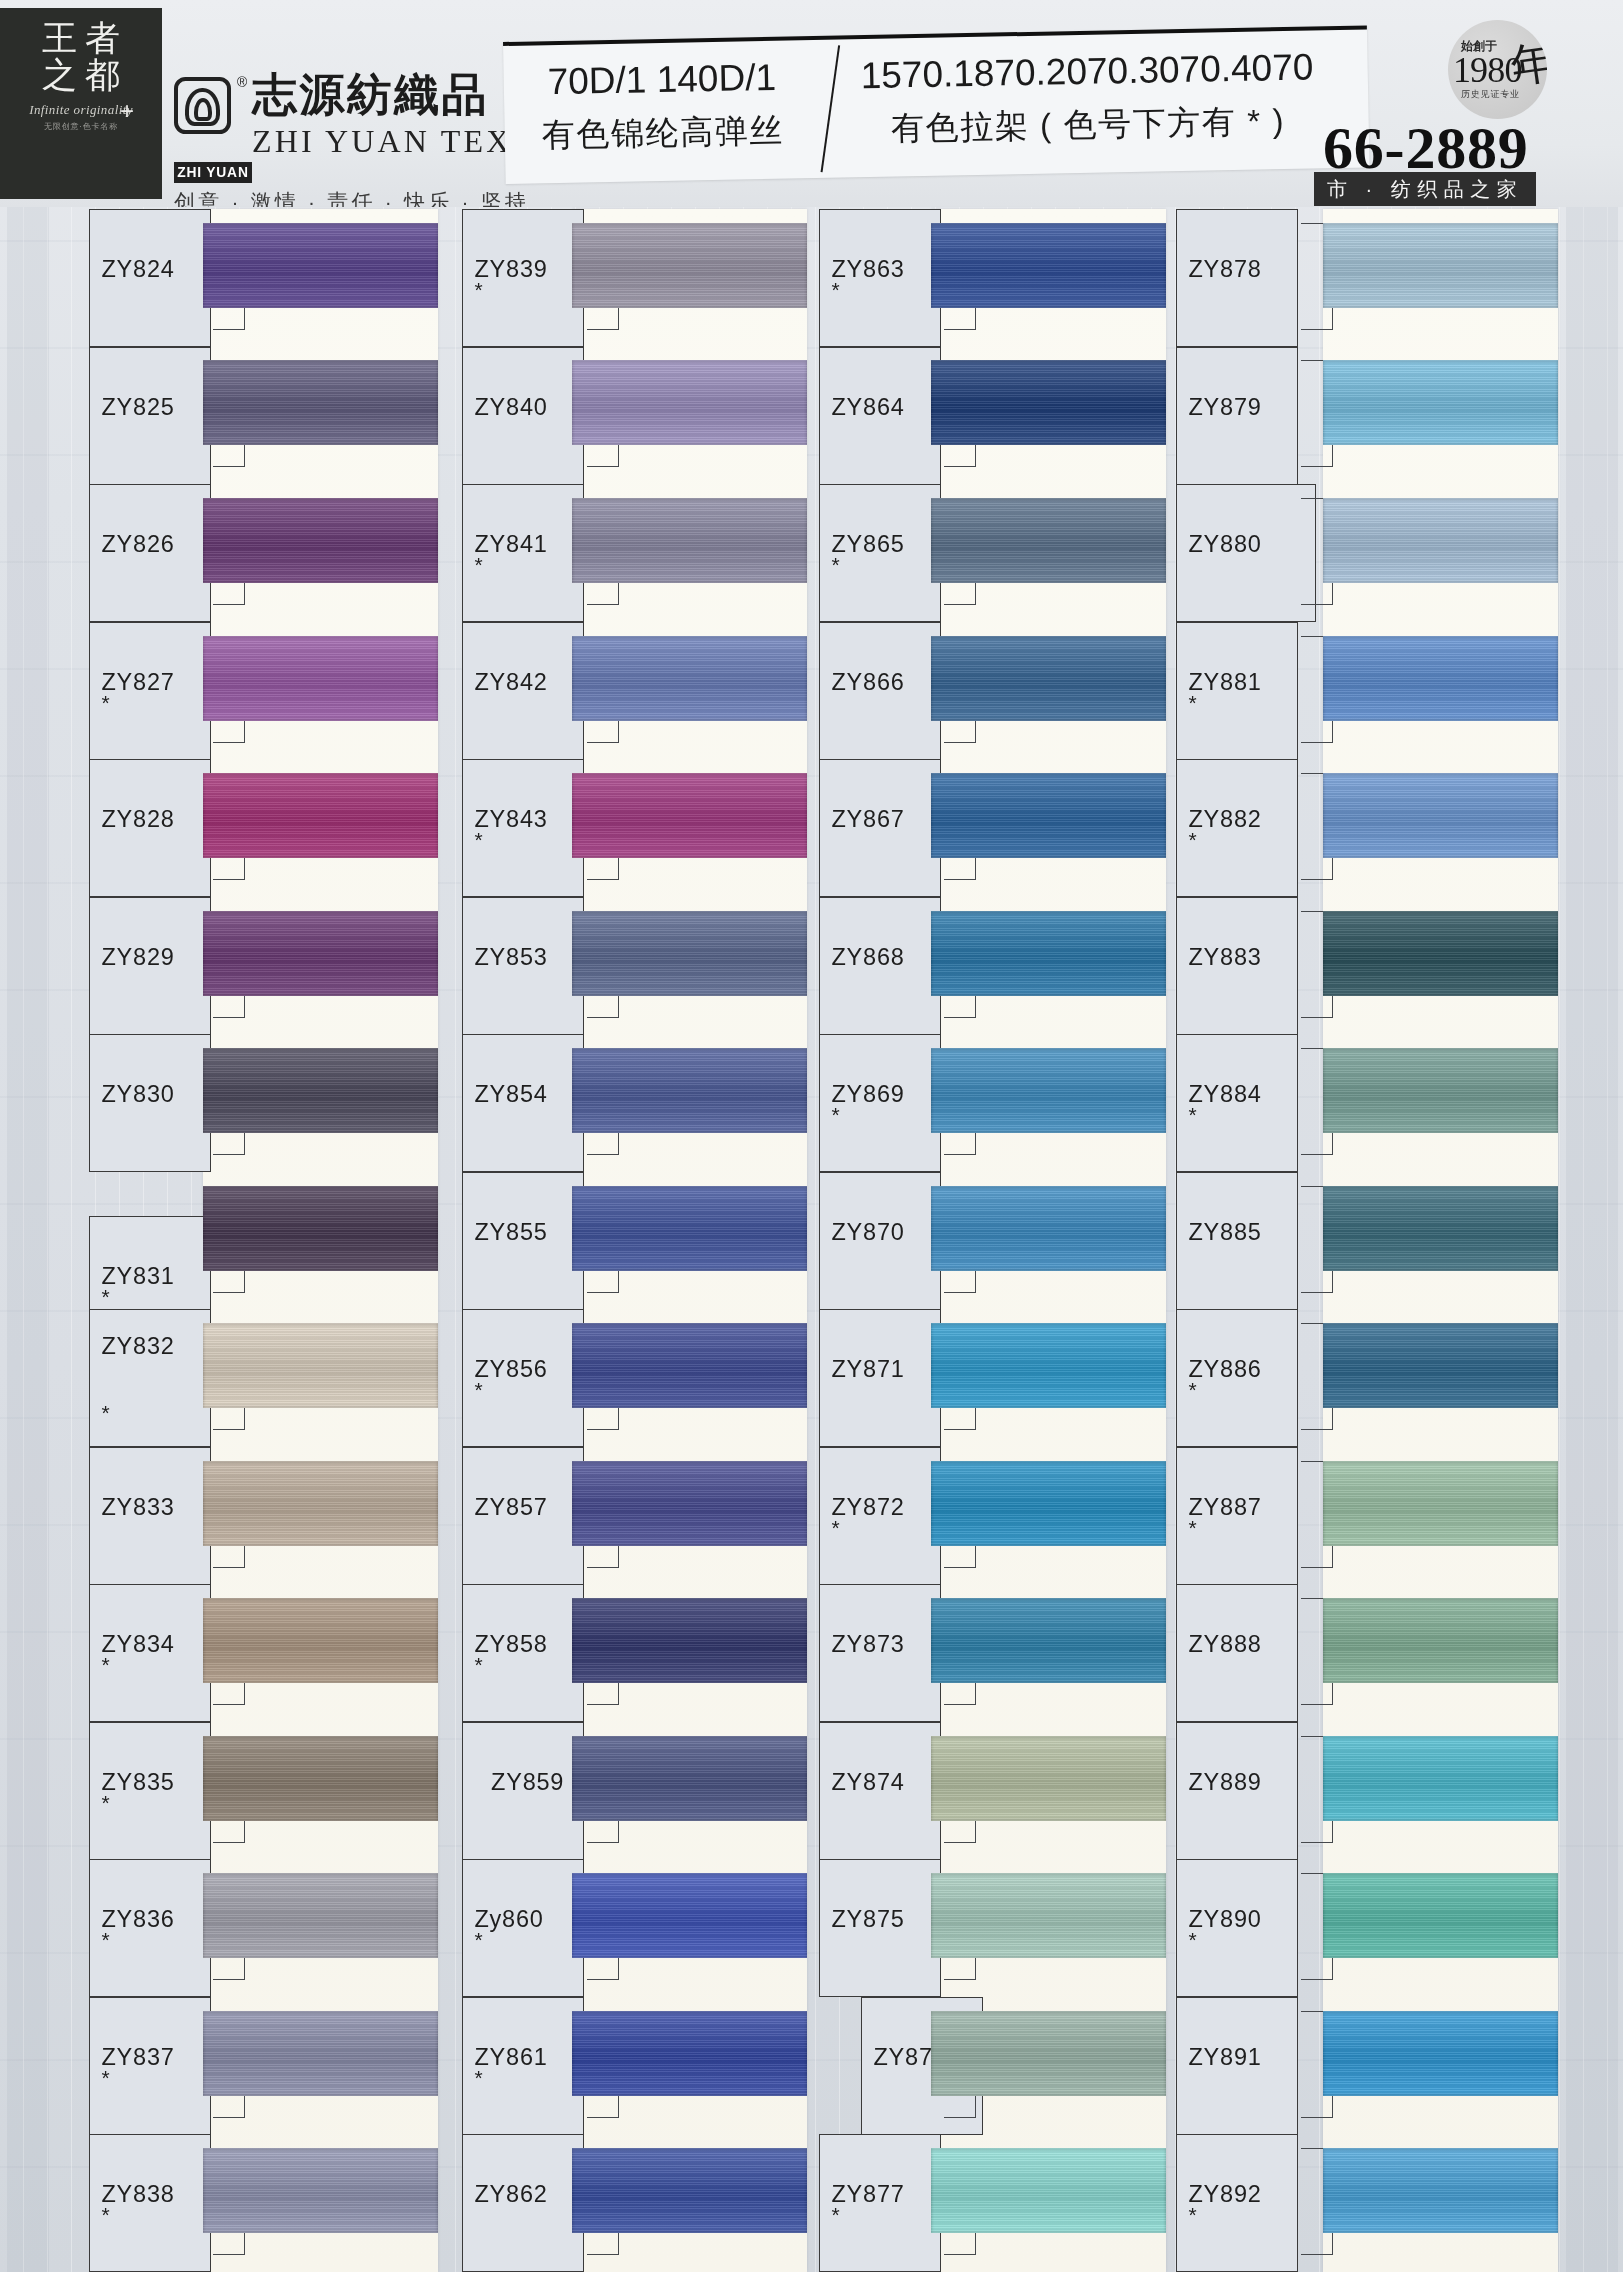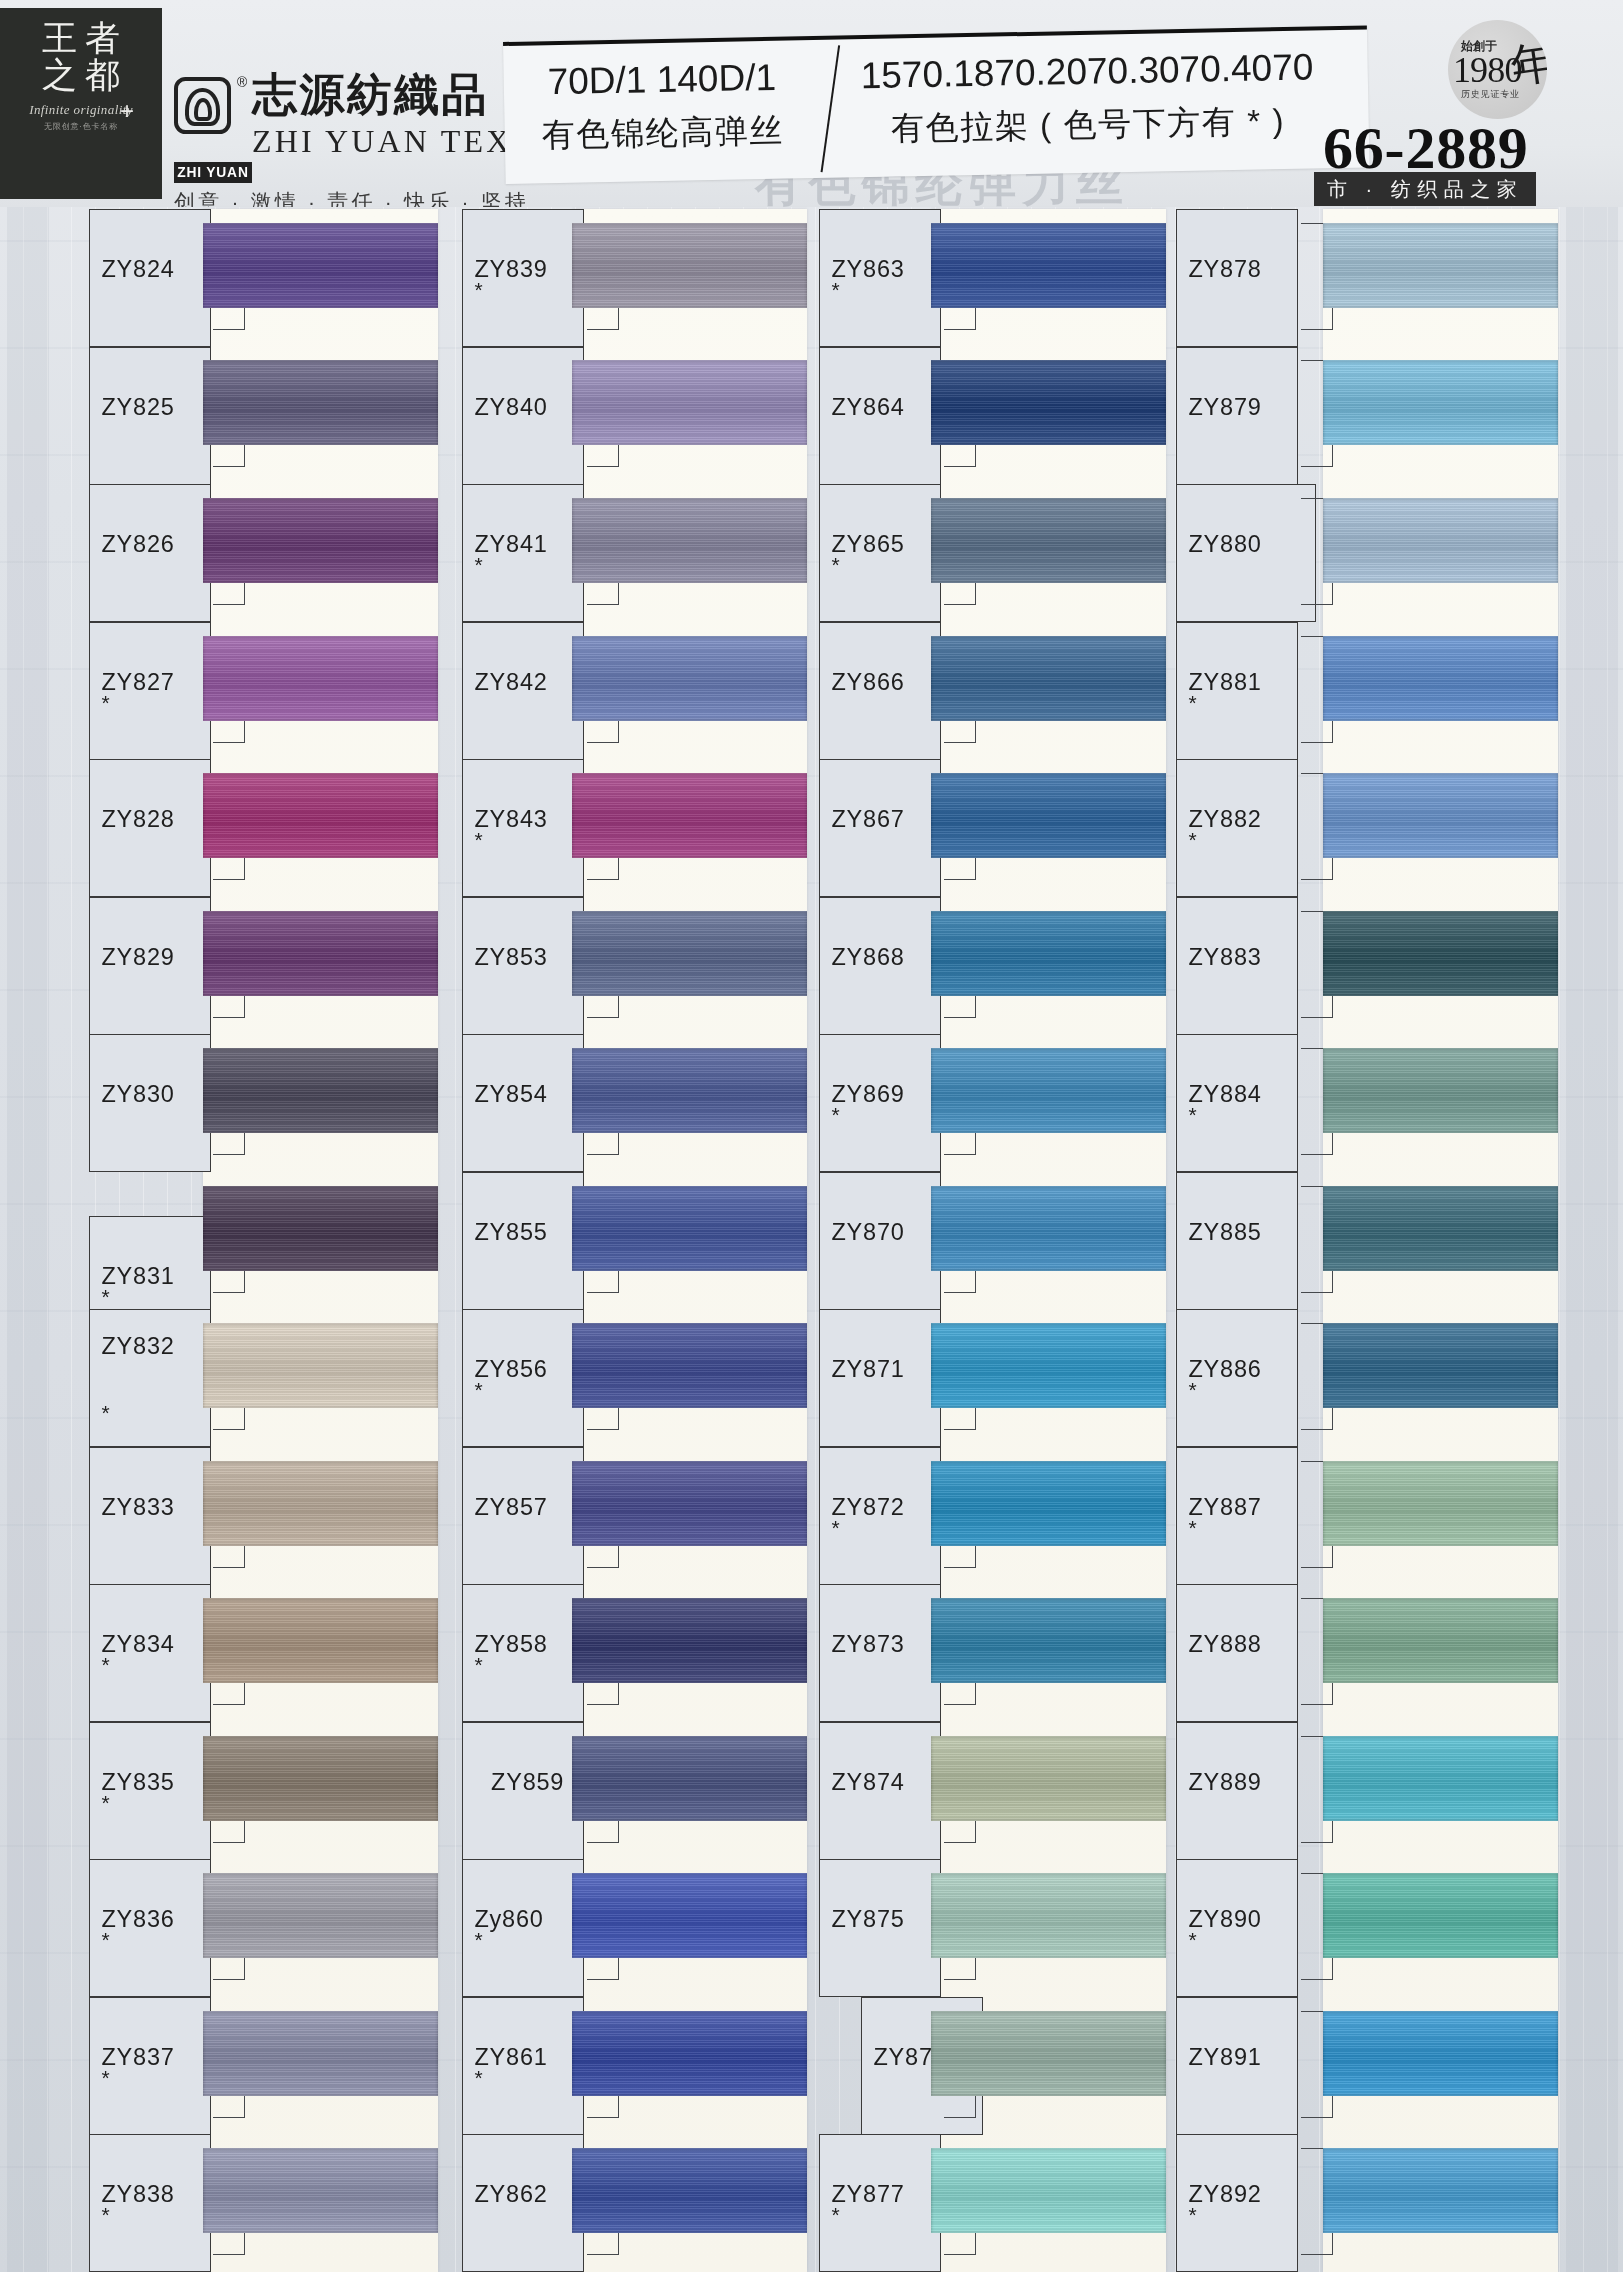--- a/index.html
+++ b/index.html
@@ -207,21 +207,20 @@
     <div class="outer"></div>
       <div class="inner1"></div>
       <div class="inner2"></div>
   </div>
   <div class="reg-mark">®</div>
   <div id="brand-cn">志源紡織品</div>
   <div id="brand-en">ZHI YUAN TEXT</div>
   <div id="zhiyuan-pinyin">ZHI YUAN</div>
   <div id="slogan">创意 · 激情 · 责任 · 快乐 · 坚持</div>
 
-  <div id="bg-ghosttext">有色锦纶弹力丝</div>
 
   <div id="spec-banner">
     <div class="slash"></div>
     <div class="spec-col" id="spec-left">
       <div class="spec-l1">70D/1  140D/1</div>
       <div class="spec-l2">有色锦纶高弹丝</div>
     </div>
     <div class="spec-col" id="spec-right">
       <div class="spec-l1">1570.1870.2070.3070.4070</div>
       <div class="spec-l2">有色拉架 ( 色号下方有 * )</div>

